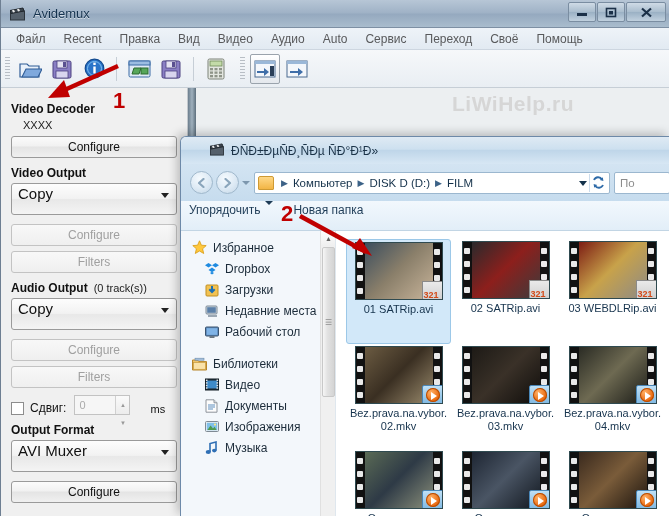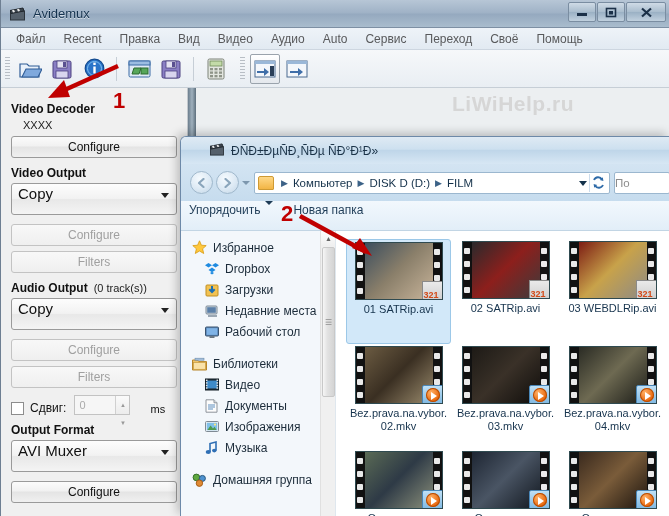--- a/index.html
+++ b/index.html
@@ -286,21 +286,21 @@
     border-left: 1px solid #cddded;
     display: flex; align-items: center; justify-content: center;
     font-size: 12px; color: #2f6ba8; font-weight: bold;
   }
   #searchbox {
     width: 56px; height: 22px; margin-right: 0px;
     background: #ffffff;
     border: 1px solid #9bb7cf;
     border-radius: 2px;
     font-size: 11.5px; color: #8c8c8c;
-    line-height: 20px; 
+    line-height: 20px; padding-left: 5px;
     overflow: hidden; white-space: nowrap;
   }
 
   #explorer-toolbar {
     position: absolute; left: 0; top: 64px;
     width: 489px; height: 30px;
     background: linear-gradient(to bottom, #f2f8fd 0%, #e2eef8 100%);
     border-bottom: 1px solid #c2d5e4;
     display: flex; align-items: flex-start;
   }
@@ -814,30 +814,20 @@
             <span class="ico">
               <svg width="13" height="14" viewBox="0 0 13 14">
                 <path d="M5,11 V2.5 L11,1 v8.4" fill="none" stroke="#2f6fb5" stroke-width="1.6"></path>
                 <ellipse cx="3.3" cy="11.1" rx="2.6" ry="2" fill="#2f6fb5"></ellipse>
                 <ellipse cx="9.3" cy="9.6" rx="2.3" ry="1.8" fill="#2f6fb5"></ellipse>
               </svg>
             </span>
             <span>Музыка</span>
           </div>
           <div class="nav-gap"></div>
-          <div class="nav-row">
-            <span class="ico">
-              <svg width="15" height="14" viewBox="0 0 15 14">
-                <circle cx="4.4" cy="4.4" r="3.3" fill="#5fa83f" stroke="#35702a"></circle>
-                <circle cx="10.4" cy="5.4" r="3" fill="#4d92cf" stroke="#28577f"></circle>
-                <circle cx="7.4" cy="10.2" r="3.2" fill="#e08a33" stroke="#a85f18"></circle>
-              </svg>
-            </span>
-            <span>Домашняя группа</span>
-          </div>
         </div>
       <div id="side-scroll">
         <div class="sb-arrow">▲</div>
         <div class="sb-thumb">☰</div>
       </div>
     </div>
 
     <div id="file-pane">
       <div id="file-grid">
           <div class="file-item selected">

